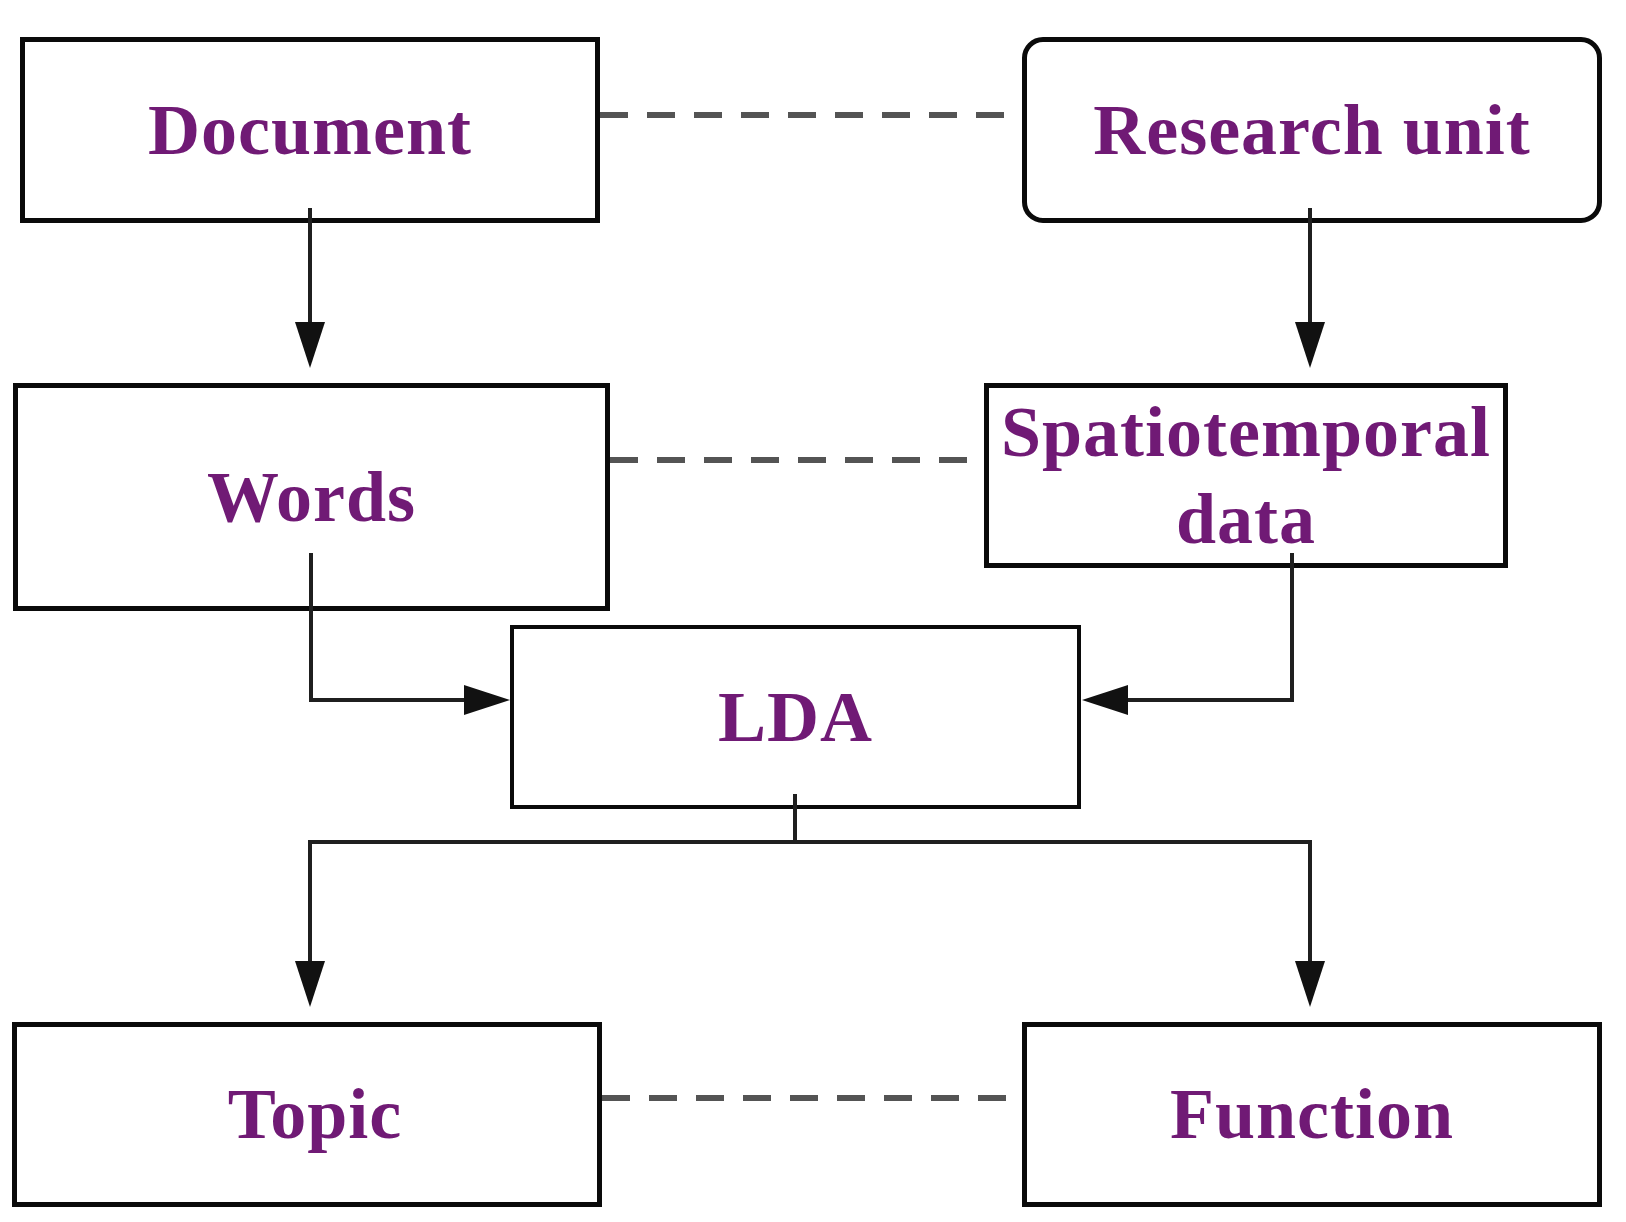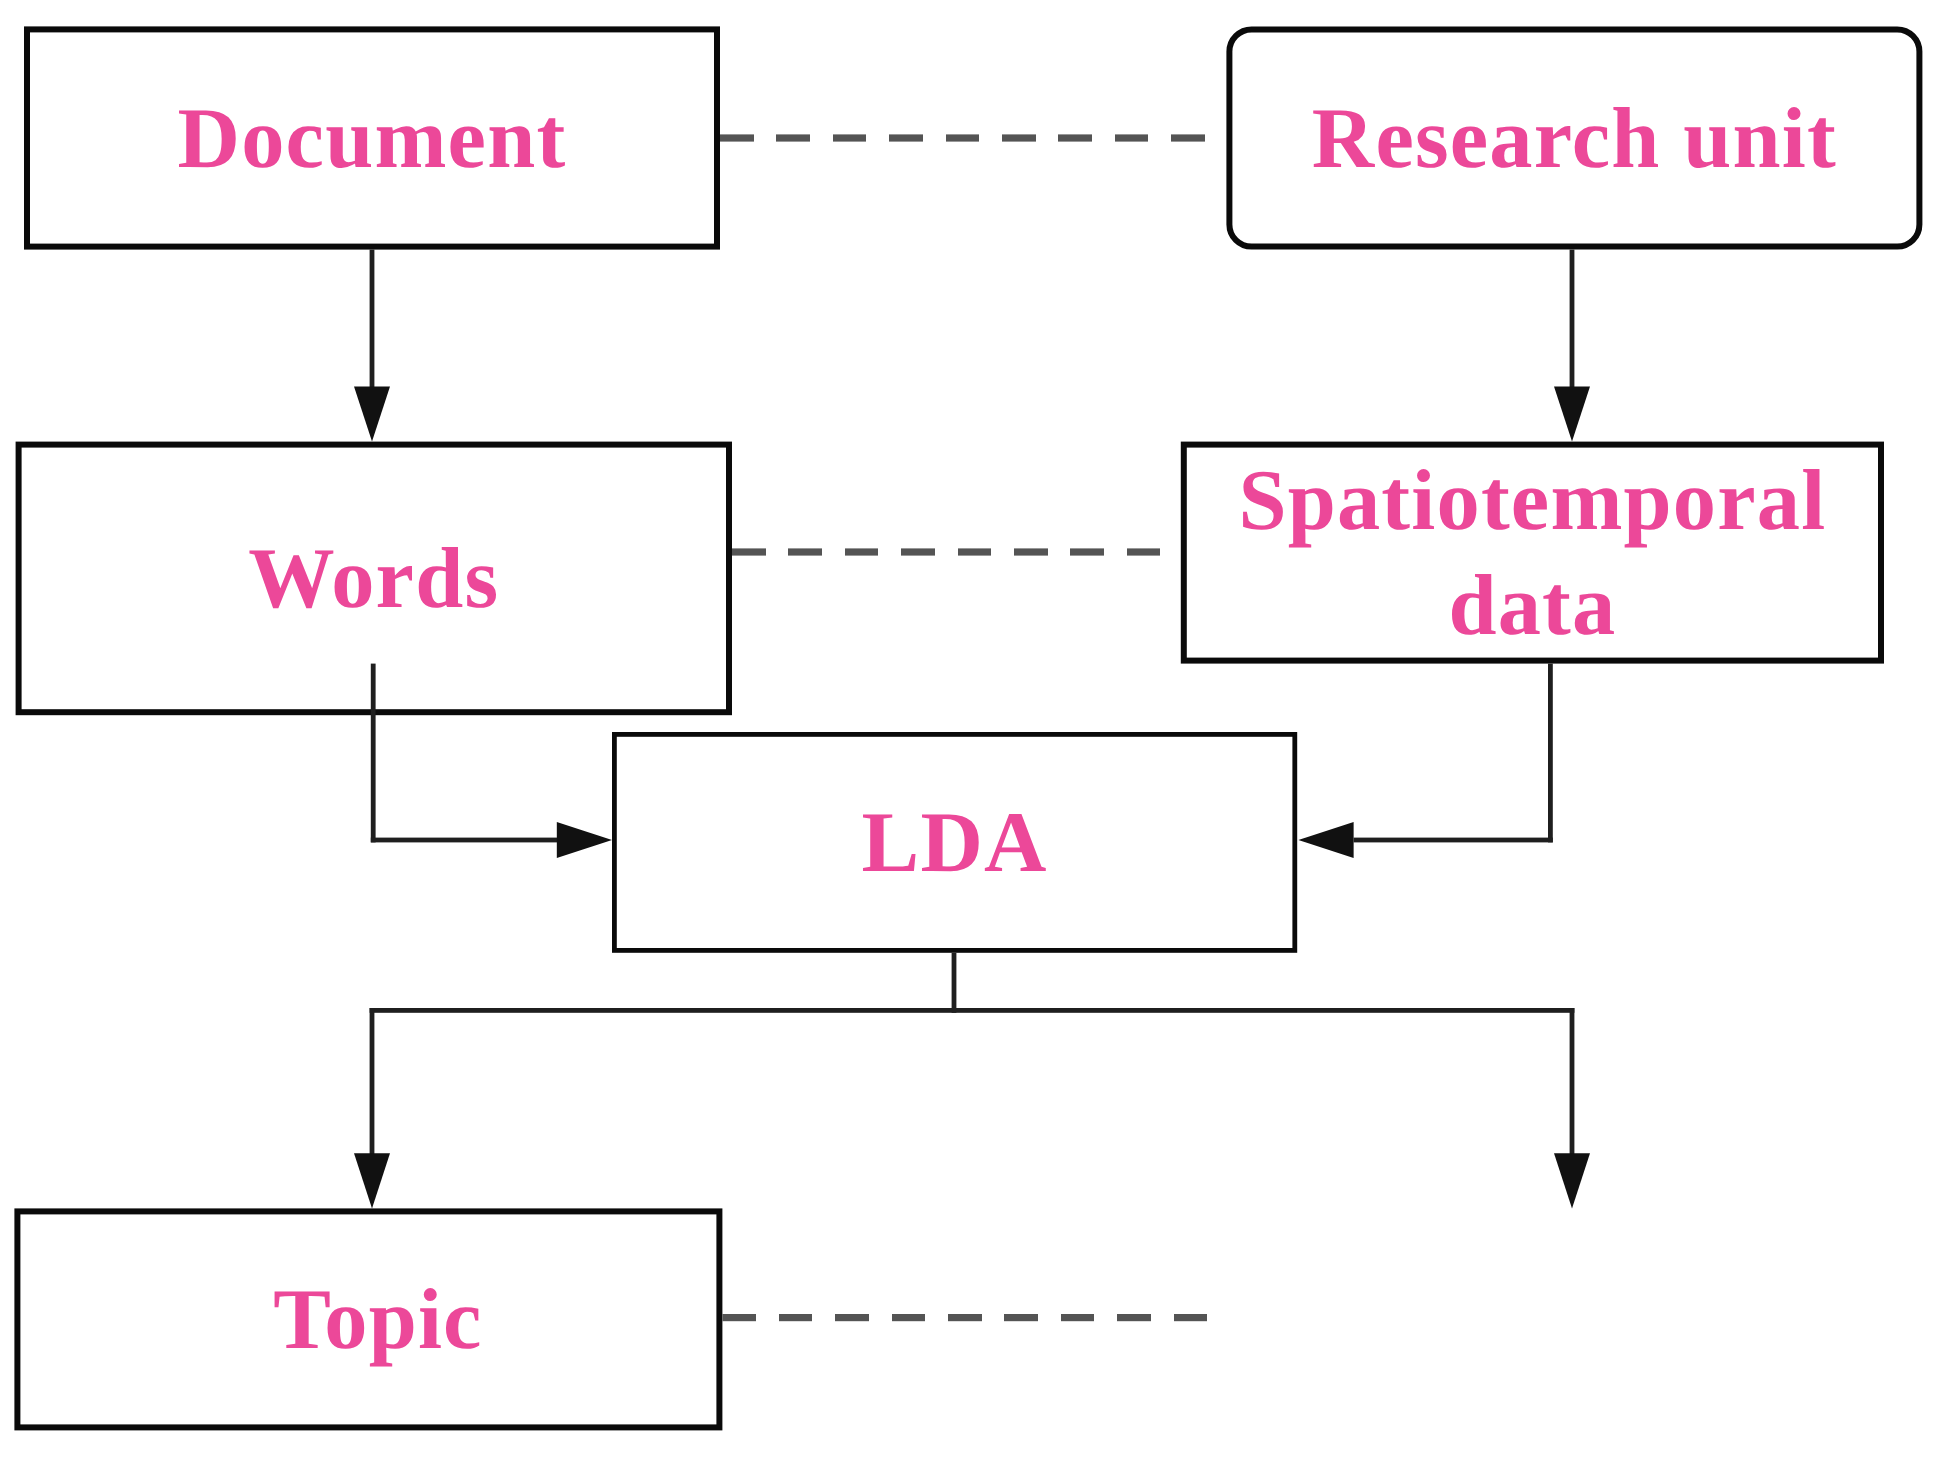--- a/index.html
+++ b/index.html
@@ -20,22 +20,23 @@
     box-sizing: border-box;
     background: #ffffff;
     border: 5px solid #0a0a0a;
     display: flex;
     align-items: center;
     justify-content: center;
     text-align: center;
     font-weight: bold;
     font-size: 72px;
     line-height: 1.2;
-    color: #ec4899;
+    color: #701a75;
     letter-spacing: 1px;
+    margin-top: 15px;
   }
   .node.thin-border { border-width: 4px; }
   .node .lbl { display: inline-block; }
   .node .lbl.narrow { max-width: 500px; }
   .solid-line {
     position: absolute;
     background: #1f1f1f;
   }
   .dashed-line {
     position: absolute;
@@ -75,32 +76,35 @@
   </div>
 
   <div class="node" style="left:1022px; top:22px; width:580px; height:186px;border-radius:21px;">
     <span class="lbl">Research unit</span>
   </div>
 
   <div class="node" style="left:13px; top:368px; width:597px; height:228px;">
     <span class="lbl">Words</span>
   </div>
 
-  <div class="node" style="left:984px; top:368px; width:586px; height:185px;">
+  <div class="node" style="left:984px; top:368px; width:524px; height:185px;">
     <span class="lbl narrow">Spatiotemporal data</span>
   </div>
 
   <div class="node thin-border" style="left:510px; top:610px; width:571px; height:184px;">
     <span class="lbl">LDA</span>
   </div>
 
   <div class="node" style="left:12px; top:1007px; width:590px; height:185px;padding-left:16px;">
     <span class="lbl">Topic</span>
   </div>
 
+  <div class="node" style="left:1022px; top:1007px; width:580px; height:185px;">
+    <span class="lbl">Function</span>
+  </div>
 
   <div class="solid-line" style="left:308px; top:208px; width:4px; height:118px;"></div>
   <div class="arrowhead down" style="left:295px; top:322px;"></div>
 
   <div class="solid-line" style="left:1308px; top:208px; width:4px; height:118px;"></div>
   <div class="arrowhead down" style="left:1295px; top:322px;"></div>
 
   <div class="solid-line" style="left:309px; top:553px; width:4px; height:149px;"></div>
   <div class="solid-line" style="left:309px; top:698px; width:156px; height:4px;"></div>
   <div class="arrowhead right" style="left:464px; top:685px;"></div>

